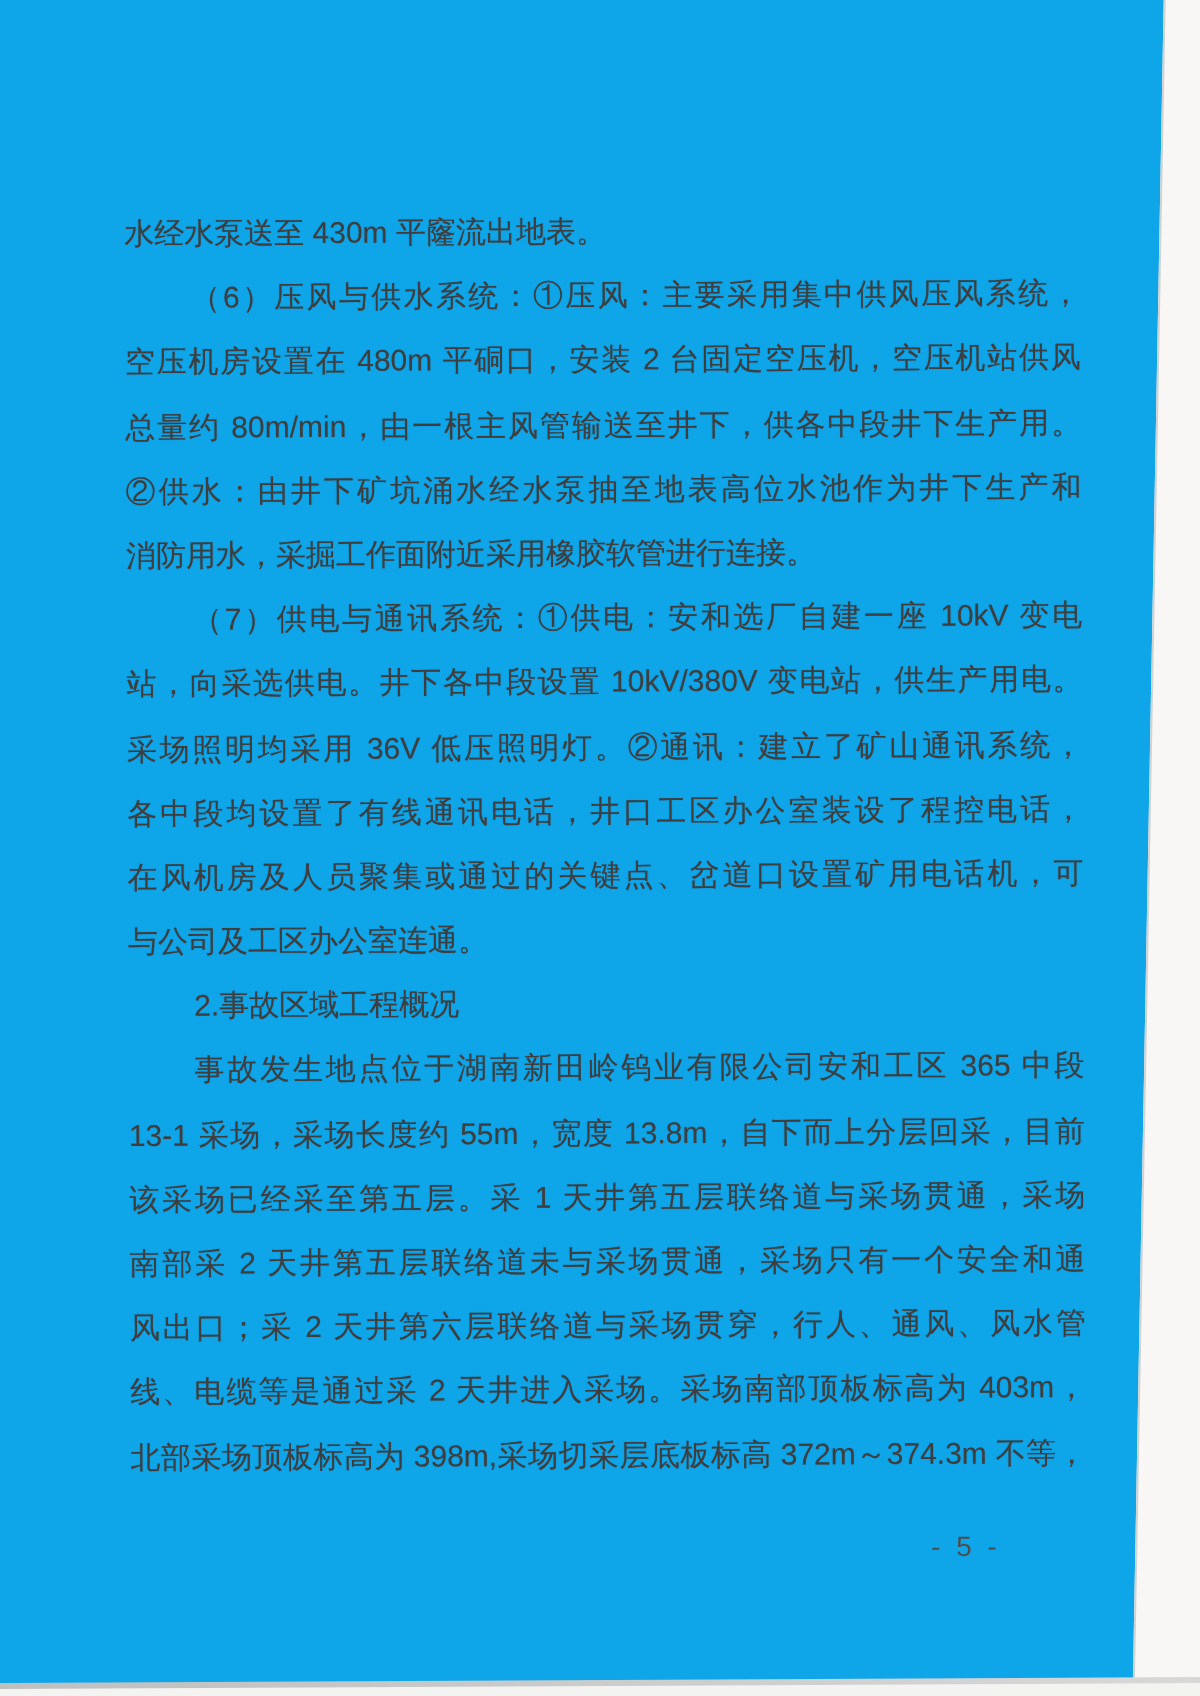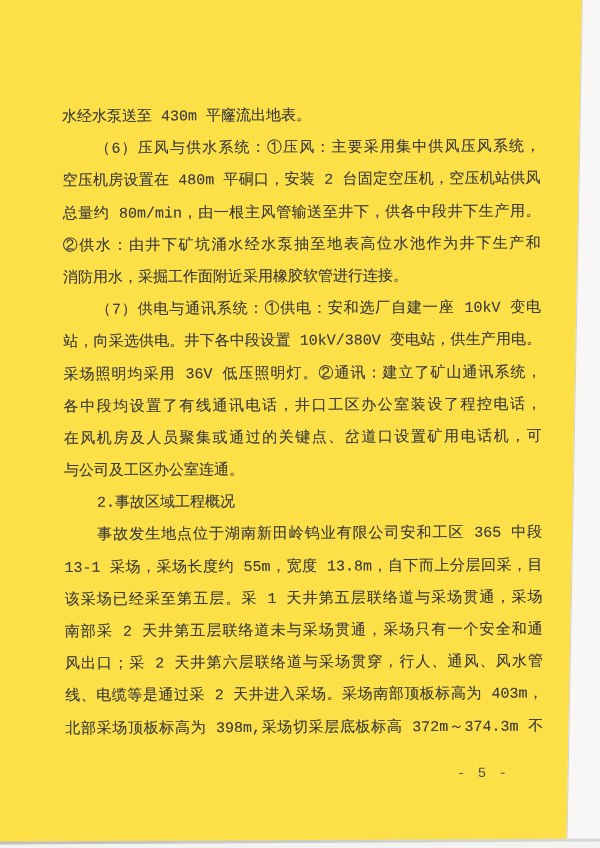--- a/index.html
+++ b/index.html
@@ -4,23 +4,23 @@
 <style>
   html, body {
     margin: 0;
     padding: 0;
     background: #ffffff;
   }
   .page {
     position: relative;
     width: 600px;
     height: 848px;
-    background: #fde047;
+    background: #0ea5e9;
     overflow: hidden;
-    font-family: Liberation Mono, monospace;
+    font-family: Liberation Sans, sans-serif;
   }
   
   .doc-text {
     position: absolute;
     left: 62px;
     top: 102px;
     width: 478px;
     font-size: 15px;
     line-height: 32.2px;
     color: #3e3e3e;

